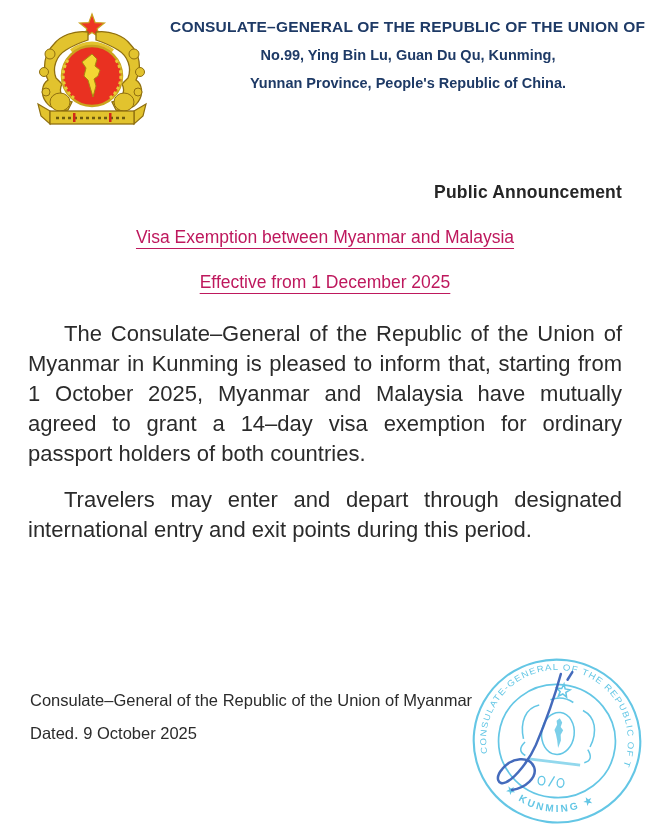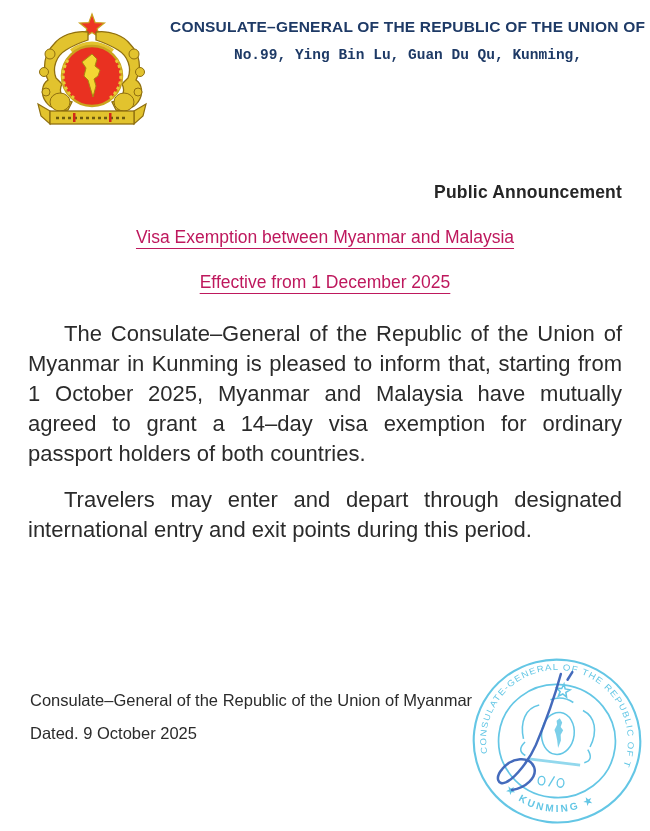--- a/index.html
+++ b/index.html
@@ -10,21 +10,21 @@
   }
 
   
   .doc-header { position:absolute; top:10px; left:28px; right:0; height:130px; }
   .emblem { position:absolute; left:2px; top:0; width:124px; height:124px; }
   .header-text {
     position:absolute; left:142px; right:4px; top:8px;
     text-align:center; color:#1e3a66; font-weight:bold;
   }
   .org-name { font-size:15.5px; letter-spacing:.2px; margin-bottom:11px; white-space:nowrap; }
-  .addr { font-size:14.5px; margin-bottom:12px;font-family:Liberation Mono, monospace; }
+  .addr { font-size:14.5px; margin-bottom:12px; }
 
   
   .doc-main { position:absolute; left:28px; right:28px; top:182px; }
   .h-announce {
     font-size:17.5px; font-weight:bold; text-align:right;
     margin:0 0 24px; color:#262626; letter-spacing:.2px;
   }
   .h-sub {
     font-size:17.5px; font-weight:normal; text-align:center; color:#be185d;
     margin:0 0 24px;
@@ -76,20 +76,21 @@
           <rect x="20" y="101" width="84" height="13" fill="#e2c32e" stroke="#8f6f10" stroke-width="1.3"></rect>
           <path d="M26,108 h72" stroke="#6d5a0e" stroke-width="2.5" stroke-dasharray="3,3" fill="none"></path>
           <rect x="43" y="103" width="2.5" height="9" fill="#d2271a"></rect>
           <rect x="79" y="103" width="2.5" height="9" fill="#d2271a"></rect>
         </g>
       </svg>
     </div>
     <div class="header-text">
       <div class="org-name">CONSULATE–GENERAL OF THE REPUBLIC OF THE UNION OF MYANMAR</div>
       <div class="addr">No.99, Ying Bin Lu, Guan Du Qu, Kunming,</div>
+      <div class="addr">Yunnan Province, People's Republic of China.</div>
     </div>
   </div>
 
   <div class="doc-main">
     <div class="h-announce">Public Announcement</div>
     <div class="h-sub">Visa Exemption between Myanmar and Malaysia</div>
     <div class="h-sub">Effective from 1 December 2025</div>
     <p>The Consulate–General of the Republic of the Union of Myanmar in Kunming is pleased to inform that, starting from 1 October 2025, Myanmar and Malaysia have mutually agreed to grant a 14–day visa exemption for ordinary passport holders of both countries.</p>
     <p>Travelers may enter and depart through designated international entry and exit points during this period.</p>
   </div>

